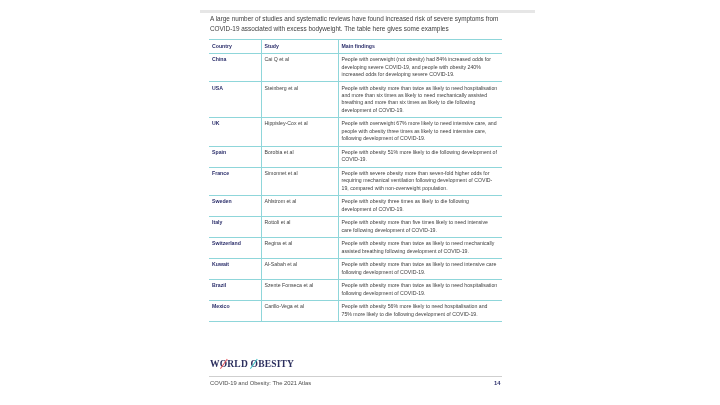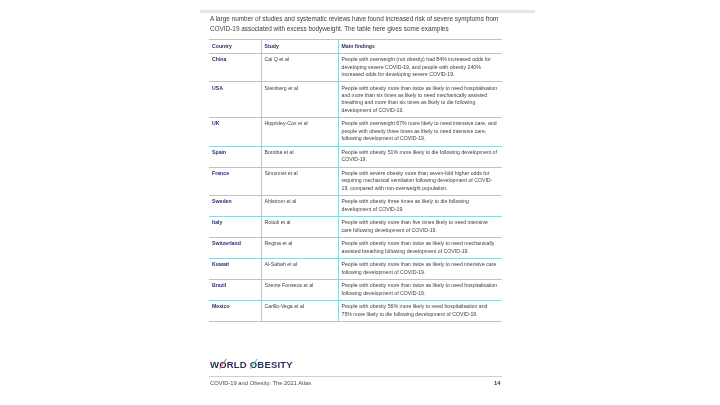--- a/index.html
+++ b/index.html
@@ -27,21 +27,21 @@
       border-top: 1px solid #8fd6da; padding: 2.2px 3px 3px 3px;
     }
     th { color: #2c2f6b; font-weight: bold; padding-top: 2.5px; padding-bottom: 3px; }
     td.country { color: #2c2f6b; font-weight: bold; }
     td.study, td.finding { color: #404040; }
     td.study, th.study { border-left: 1px solid #8fd6da; }
     td.finding, th.finding { border-left: 1px solid #8fd6da; }
     tr:last-child td { border-bottom: 1px solid #8fd6da; }
     .logo {
       position: absolute; left: 210px; top: 359px; font-size: 9.5px; font-weight: bold;
-      color: #2c2f5e; letter-spacing: 0.2px; font-family: Liberation Sans, sans-serif;
+      color: #2c2f5e; letter-spacing: 0.2px; font-family: Liberation Serif, serif;
     }
     .logo .o { position: relative; display: inline-block; }
     .logo .o::after {
       content: ""; position: absolute; left: 50%; top: -1px; width: 1.4px; height: 12px;
       transform: translateX(-50%) rotate(35deg);
     }
     .logo .o.red::after { background: #e8545d; }
     .logo .o.teal::after { background: #3cc0c4; }
     .footrule {
       position: absolute; left: 209px; top: 376px; width: 293px; height: 1px; background: #cfcfcf;

